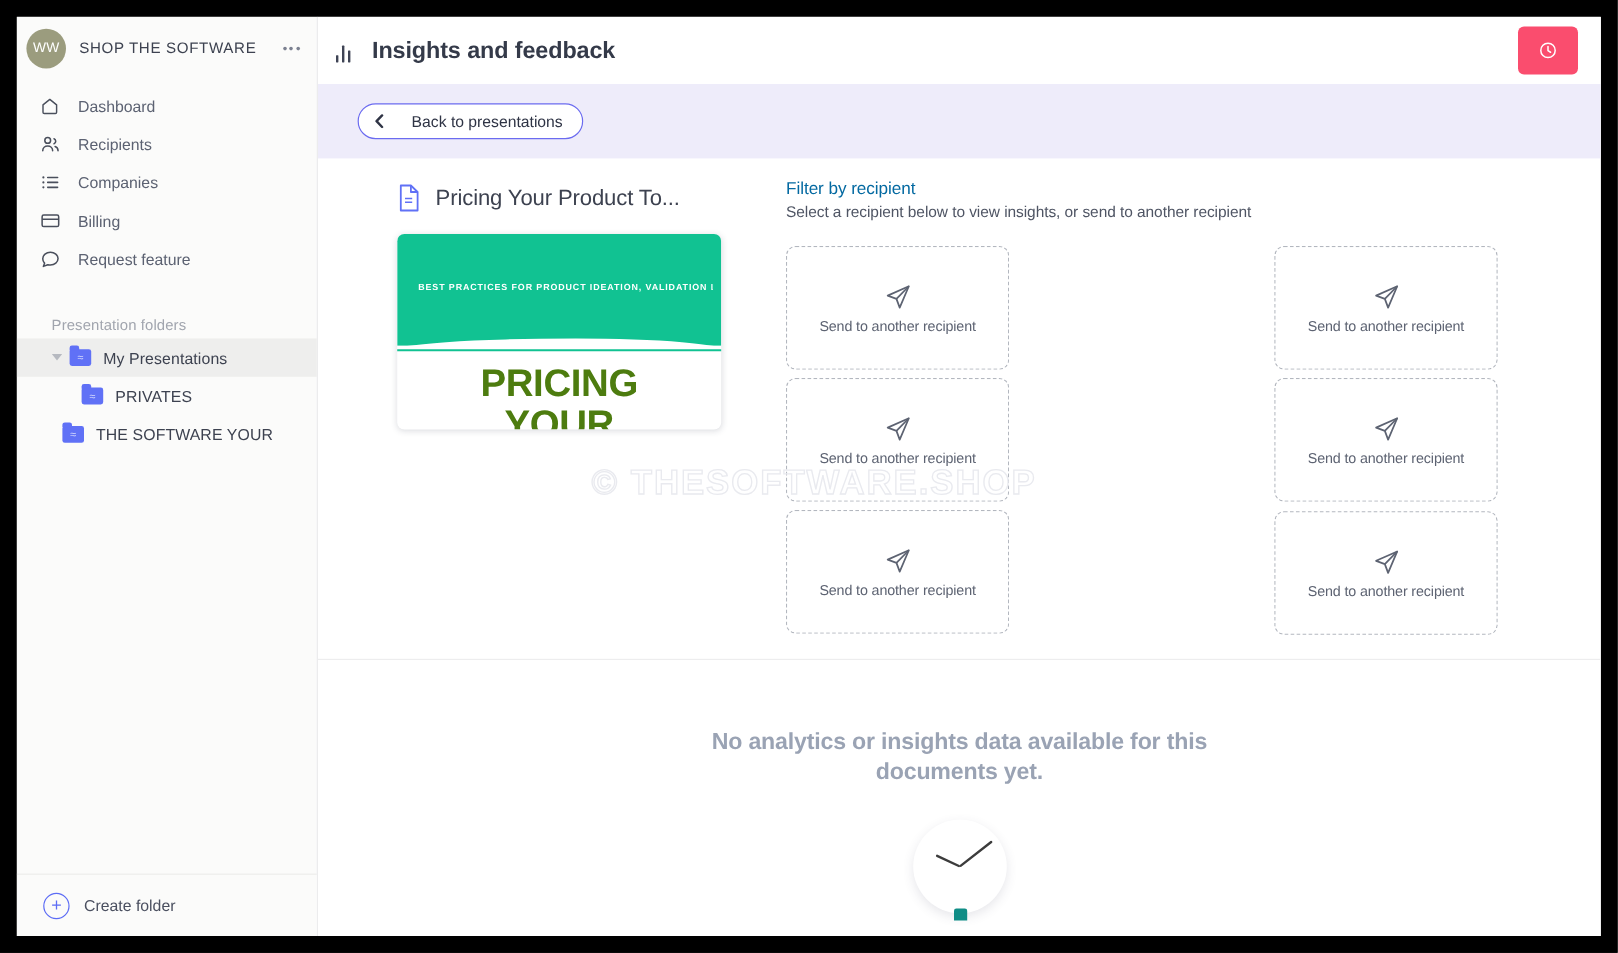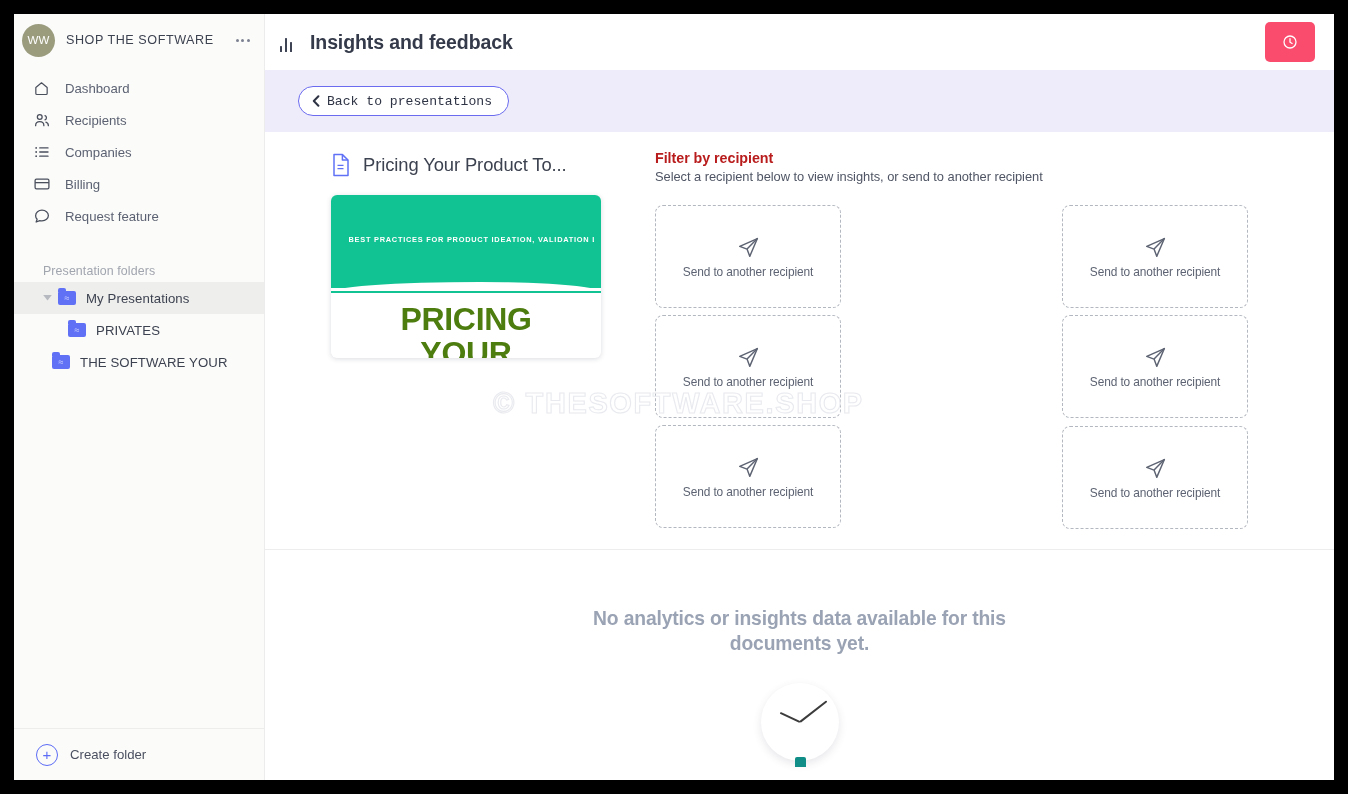--- a/index.html
+++ b/index.html
@@ -202,26 +202,25 @@
     align-items: center;
     padding-left: 33px;
   }
   .back-btn {
     height: 30px;
     background: #ffffff;
     border: 1.2px solid #6b6bf0;
     border-radius: 15px;
     display: inline-flex;
     align-items: center;
-    gap: 7px;
+    gap: 23px;
     padding: 0 16px 0 13px;
     font-size: 13.1px;
     color: #2f3445;
     cursor: pointer;
-    font-family: Liberation Mono, monospace;
   }
   .chev-left { display:block; }
 
   .content {
     padding: 0;
     position: relative;
   }
 
   .insight-row {
     display: flex;
@@ -288,22 +287,22 @@
     font-size: 32px;
     font-weight: bold;
     color: #4d7c0f;
     letter-spacing: -0.3px;
     line-height: 1.07;
   }
 
   .filter-col { flex: 1; padding-left: 0; padding-right: 30px; }
   .filter-title {
     font-size: 14.3px;
-    font-weight: bold;
-    color: #b91c1c;
+    font-weight: normal;
+    color: #0369a1;
     letter-spacing: -0.05px;
   }
   .filter-sub {
     font-size: 12.9px;
     color: #4f5564;
     margin-top: 3px;
     letter-spacing: -0.05px;
   }
 
   .cards-grid {

